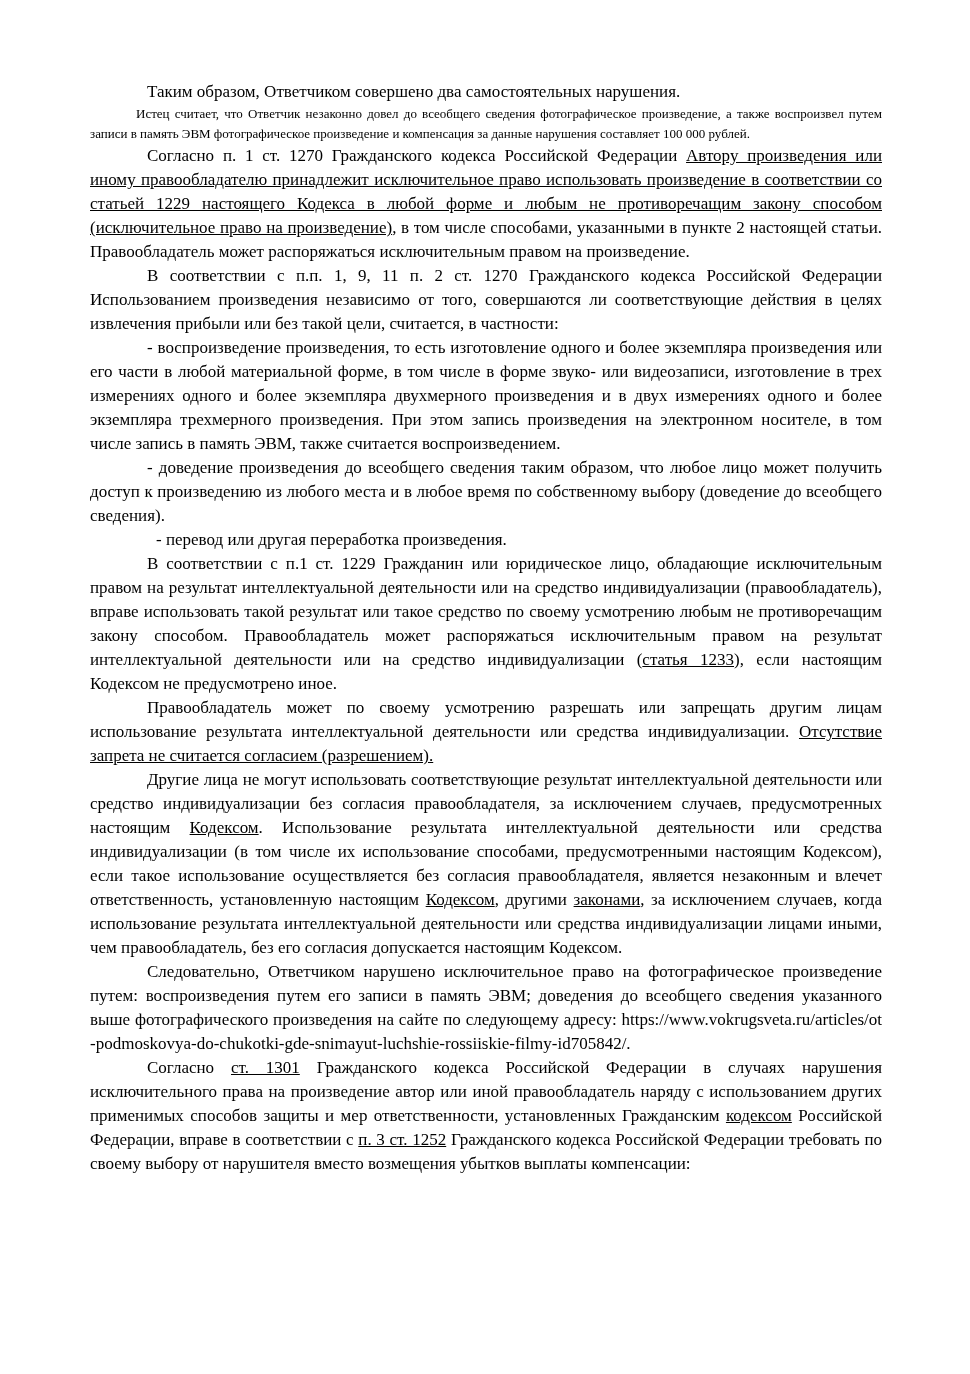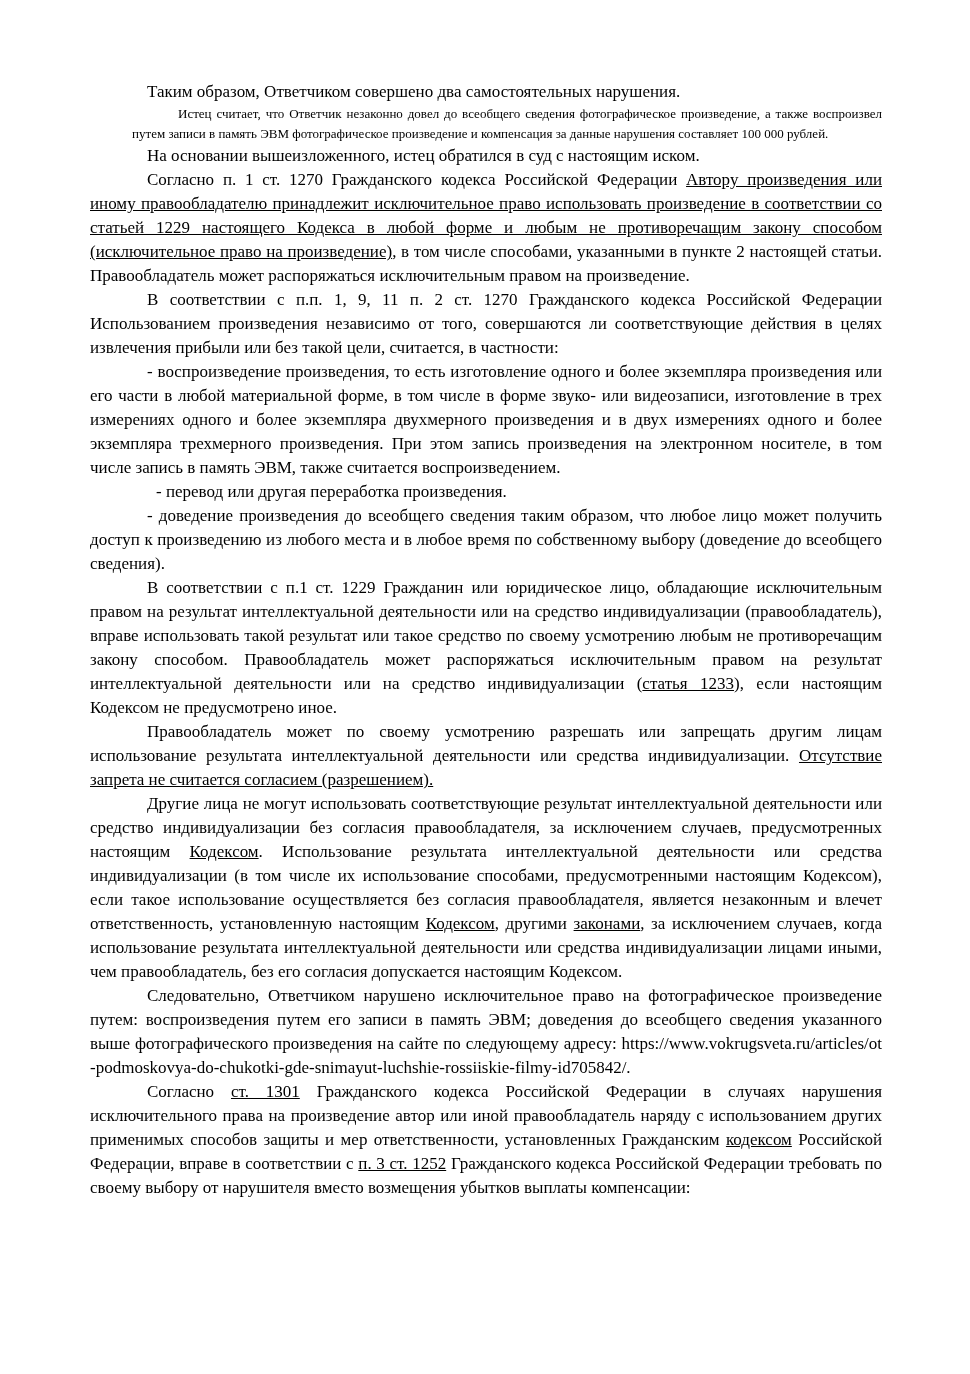--- a/index.html
+++ b/index.html
@@ -23,46 +23,44 @@
     text-align: justify;
     text-indent: 57px;
     font-size: 17px;
     line-height: 24px;
     color: #000000;
   }
   .para.small {
     font-size: 13px;
     line-height: 20px;
     text-indent: 46px;
-    margin-left: 42px;
   }
   .para.indent-xl { text-indent: 66px; }
   .u { text-decoration: underline; margin-top: 15px; }
   .url { word-break: break-all; }
 </style>
 </head>
 <body>
 
 <div class="doc">
 
   <p class="para"><span>Таким образом, Ответчиком совершено два самостоятельных нарушения.</span></p>
 
   <p class="para small"><span>Истец считает, что Ответчик незаконно довел до всеобщего сведения фотографическое произведение, а также воспроизвел путем записи в память ЭВМ фотографическое произведение и компенсация за данные нарушения составляет 100 000 рублей.</span></p>
 
-  <p class="para"><span>На основании вышеизложенного, истец обратился в суд с настоящим иском.</span></p>
 
   <p class="para"><span>Согласно п. 1 ст. 1270 Гражданского кодекса Российской Федерации </span><span class="u">Автору произведения или иному правообладателю принадлежит исключительное право использовать произведение в соответствии со статьей 1229 настоящего Кодекса в любой форме и любым не противоречащим закону способом (исключительное право на произведение)</span><span>, в том числе способами, указанными в пункте 2 настоящей статьи. Правообладатель может распоряжаться исключительным правом на произведение.</span></p>
 
   <p class="para"><span>В соответствии с п.п. 1, 9, 11 п. 2 ст. 1270 Гражданского кодекса Российской Федерации Использованием произведения независимо от того, совершаются ли соответствующие действия в целях извлечения прибыли или без такой цели, считается, в частности:</span></p>
 
   <p class="para"><span>- воспроизведение произведения, то есть изготовление одного и более экземпляра произведения или его части в любой материальной форме, в том числе в форме звуко- или видеозаписи, изготовление в трех измерениях одного и более экземпляра двухмерного произведения и в двух измерениях одного и более экземпляра трехмерного произведения. При этом запись произведения на электронном носителе, в том числе запись в память ЭВМ, также считается воспроизведением.</span></p>
 
+  <p class="para"><span>- доведение произведения до всеобщего сведения таким образом, что любое лицо может получить доступ к произведению из любого места и в любое время по собственному выбору (доведение до всеобщего сведения).</span></p>
+
   <p class="para indent-xl"><span>- перевод или другая переработка произведения.</span></p>
-
-  <p class="para"><span>- доведение произведения до всеобщего сведения таким образом, что любое лицо может получить доступ к произведению из любого места и в любое время по собственному выбору (доведение до всеобщего сведения).</span></p>
 
   <p class="para"><span>В соответствии с п.1 ст. 1229 Гражданин или юридическое лицо, обладающие исключительным правом на результат интеллектуальной деятельности или на средство индивидуализации (правообладатель), вправе использовать такой результат или такое средство по своему усмотрению любым не противоречащим закону способом. Правообладатель может распоряжаться исключительным правом на результат интеллектуальной деятельности или на средство индивидуализации (</span><span class="u">статья 1233</span><span>), если настоящим Кодексом не предусмотрено иное.</span></p>
 
   <p class="para"><span>Правообладатель может по своему усмотрению разрешать или запрещать другим лицам использование результата интеллектуальной деятельности или средства индивидуализации. </span><span class="u">Отсутствие запрета не считается согласием (разрешением).</span></p>
 
   <p class="para"><span>Другие лица не могут использовать соответствующие результат интеллектуальной деятельности или средство индивидуализации без согласия правообладателя, за исключением случаев, предусмотренных настоящим </span><span class="u">Кодексом</span><span>. Использование результата интеллектуальной деятельности или средства индивидуализации (в том числе их использование способами, предусмотренными настоящим Кодексом), если такое использование осуществляется без согласия правообладателя, является незаконным и влечет ответственность, установленную настоящим </span><span class="u">Кодексом</span><span>, другими </span><span class="u">законами</span><span>, за исключением случаев, когда использование результата интеллектуальной деятельности или средства индивидуализации лицами иными, чем правообладатель, без его согласия допускается настоящим Кодексом.</span></p>
 
   <p class="para"><span>Следовательно, Ответчиком нарушено исключительное право на фотографическое произведение путем: воспроизведения путем его записи в память ЭВМ; доведения до всеобщего сведения указанного выше фотографического произведения на сайте по следующему адресу: </span><span class="url">https://www.vokrugsveta.ru/articles/ot-podmoskovya-do-chukotki-gde-snimayut-luchshie-rossiiskie-filmy-id705842/.</span></p>
 
   <p class="para"><span>Согласно </span><span class="u">ст. 1301</span><span> Гражданского кодекса Российской Федерации в случаях нарушения исключительного права на произведение автор или иной правообладатель наряду с использованием других применимых способов защиты и мер ответственности, установленных Гражданским </span><span class="u">кодексом</span><span> Российской Федерации, вправе в соответствии с </span><span class="u">п. 3 ст. 1252</span><span> Гражданского кодекса Российской Федерации требовать по своему выбору от нарушителя вместо возмещения убытков выплаты компенсации:</span></p>

